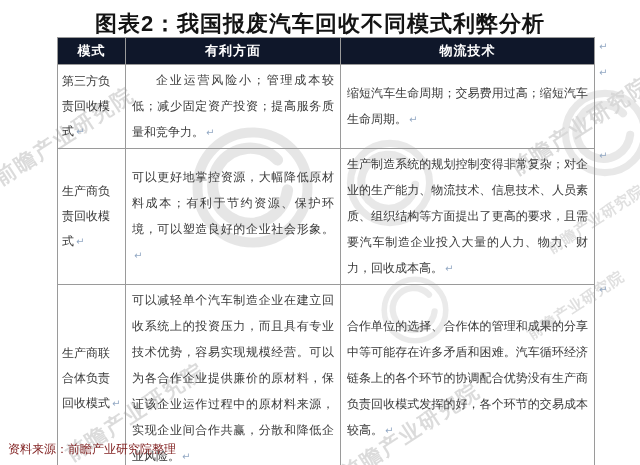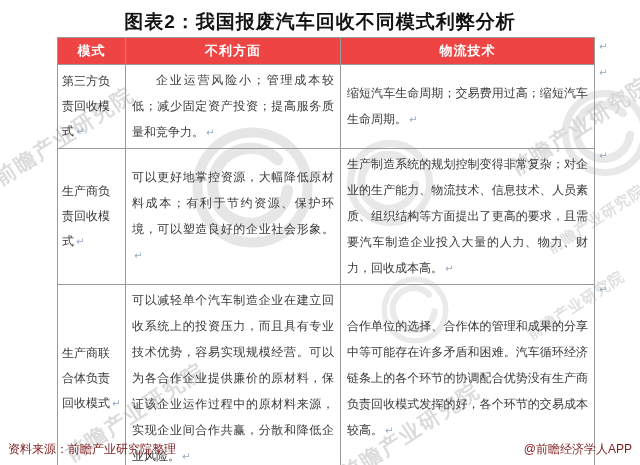--- a/index.html
+++ b/index.html
@@ -11,30 +11,30 @@
   .wm{
     position:absolute;color:#d3d3d3;font-size:21px;font-weight:bold;
     letter-spacing:2px;white-space:nowrap;transform:rotate(-33deg);
     opacity:.8;z-index:1;pointer-events:none;
   }
   .wm-small{font-size:15px;letter-spacing:1px;opacity:.7;}
   .logo-wm{position:absolute;z-index:1;opacity:.55;pointer-events:none;}
   
   .title{
     position:absolute;top:9px;left:0;width:100%;margin:0;text-align:center;
-    font-size:19px;font-weight:bold;color:#141414;letter-spacing:1px;z-index:3;
+    font-size:22px;font-weight:bold;color:#141414;letter-spacing:1px;z-index:3;
   }
   
   .tbl{
     position:absolute;left:57px;top:37px;width:537px;z-index:2;
     border-collapse:collapse;table-layout:fixed;background:transparent;
   }
   .c1{width:68px;}.c2{width:215px;}.c3{width:254px;}
   .tbl th{
-    background:#ef4444;color:#ffffff;font-size:13px;font-weight:bold;
+    background:#0f172a;color:#ffffff;font-size:13px;font-weight:bold;
     height:26px;text-align:center;border:1px solid #9a9a9a;padding:0 2px;
     letter-spacing:1px;
   }
   .tbl th + th{border-left:1px solid #cfdef5;}
   .tbl td{
     border:1px solid #9a9a9a;vertical-align:middle;
     font-size:12px;line-height:26px;color:#3a3a3a;
     padding:2px 6px;text-align:justify;
   }
   .tbl td.mode{padding:2px 4px;text-align:left;line-height:25px;}
@@ -89,21 +89,21 @@
 
   <table class="tbl">
     <colgroup>
         <col class="c1">
         <col class="c2">
         <col class="c3">
       </colgroup>
     <thead>
       <tr>
         <th>模式</th>
-        <th>不利方面</th>
+        <th>有利方面</th>
         <th>物流技术</th>
       </tr>
     </thead>
     <tbody>
       <tr class="r1">
         <td class="mode"><span>第三方负责回收模式</span><span class="pm">↵</span></td>
         <td class="firstindent"><span>企业运营风险小；管理成本较低；减少固定资产投资；提高服务质量和竞争力。</span><span class="pm">↵</span></td>
         <td><span>缩短汽车生命周期；交易费用过高；缩短汽车生命周期。</span><span class="pm">↵</span></td>
       </tr>
       <tr class="r2">
@@ -119,16 +119,15 @@
     </tbody>
   </table>
 
   <span class="rowend re-header">↵</span>
   <span class="rowend re-r1">↵</span>
   <span class="rowend re-r2">↵</span>
   <span class="rowend re-r3">↵</span>
 
   <div class="footer">
     <span>资料来源：前瞻产业研究院整理</span>
-    <span>@前瞻经济学人APP</span>
   </div>
 
 </div>
 
 </body></html>

